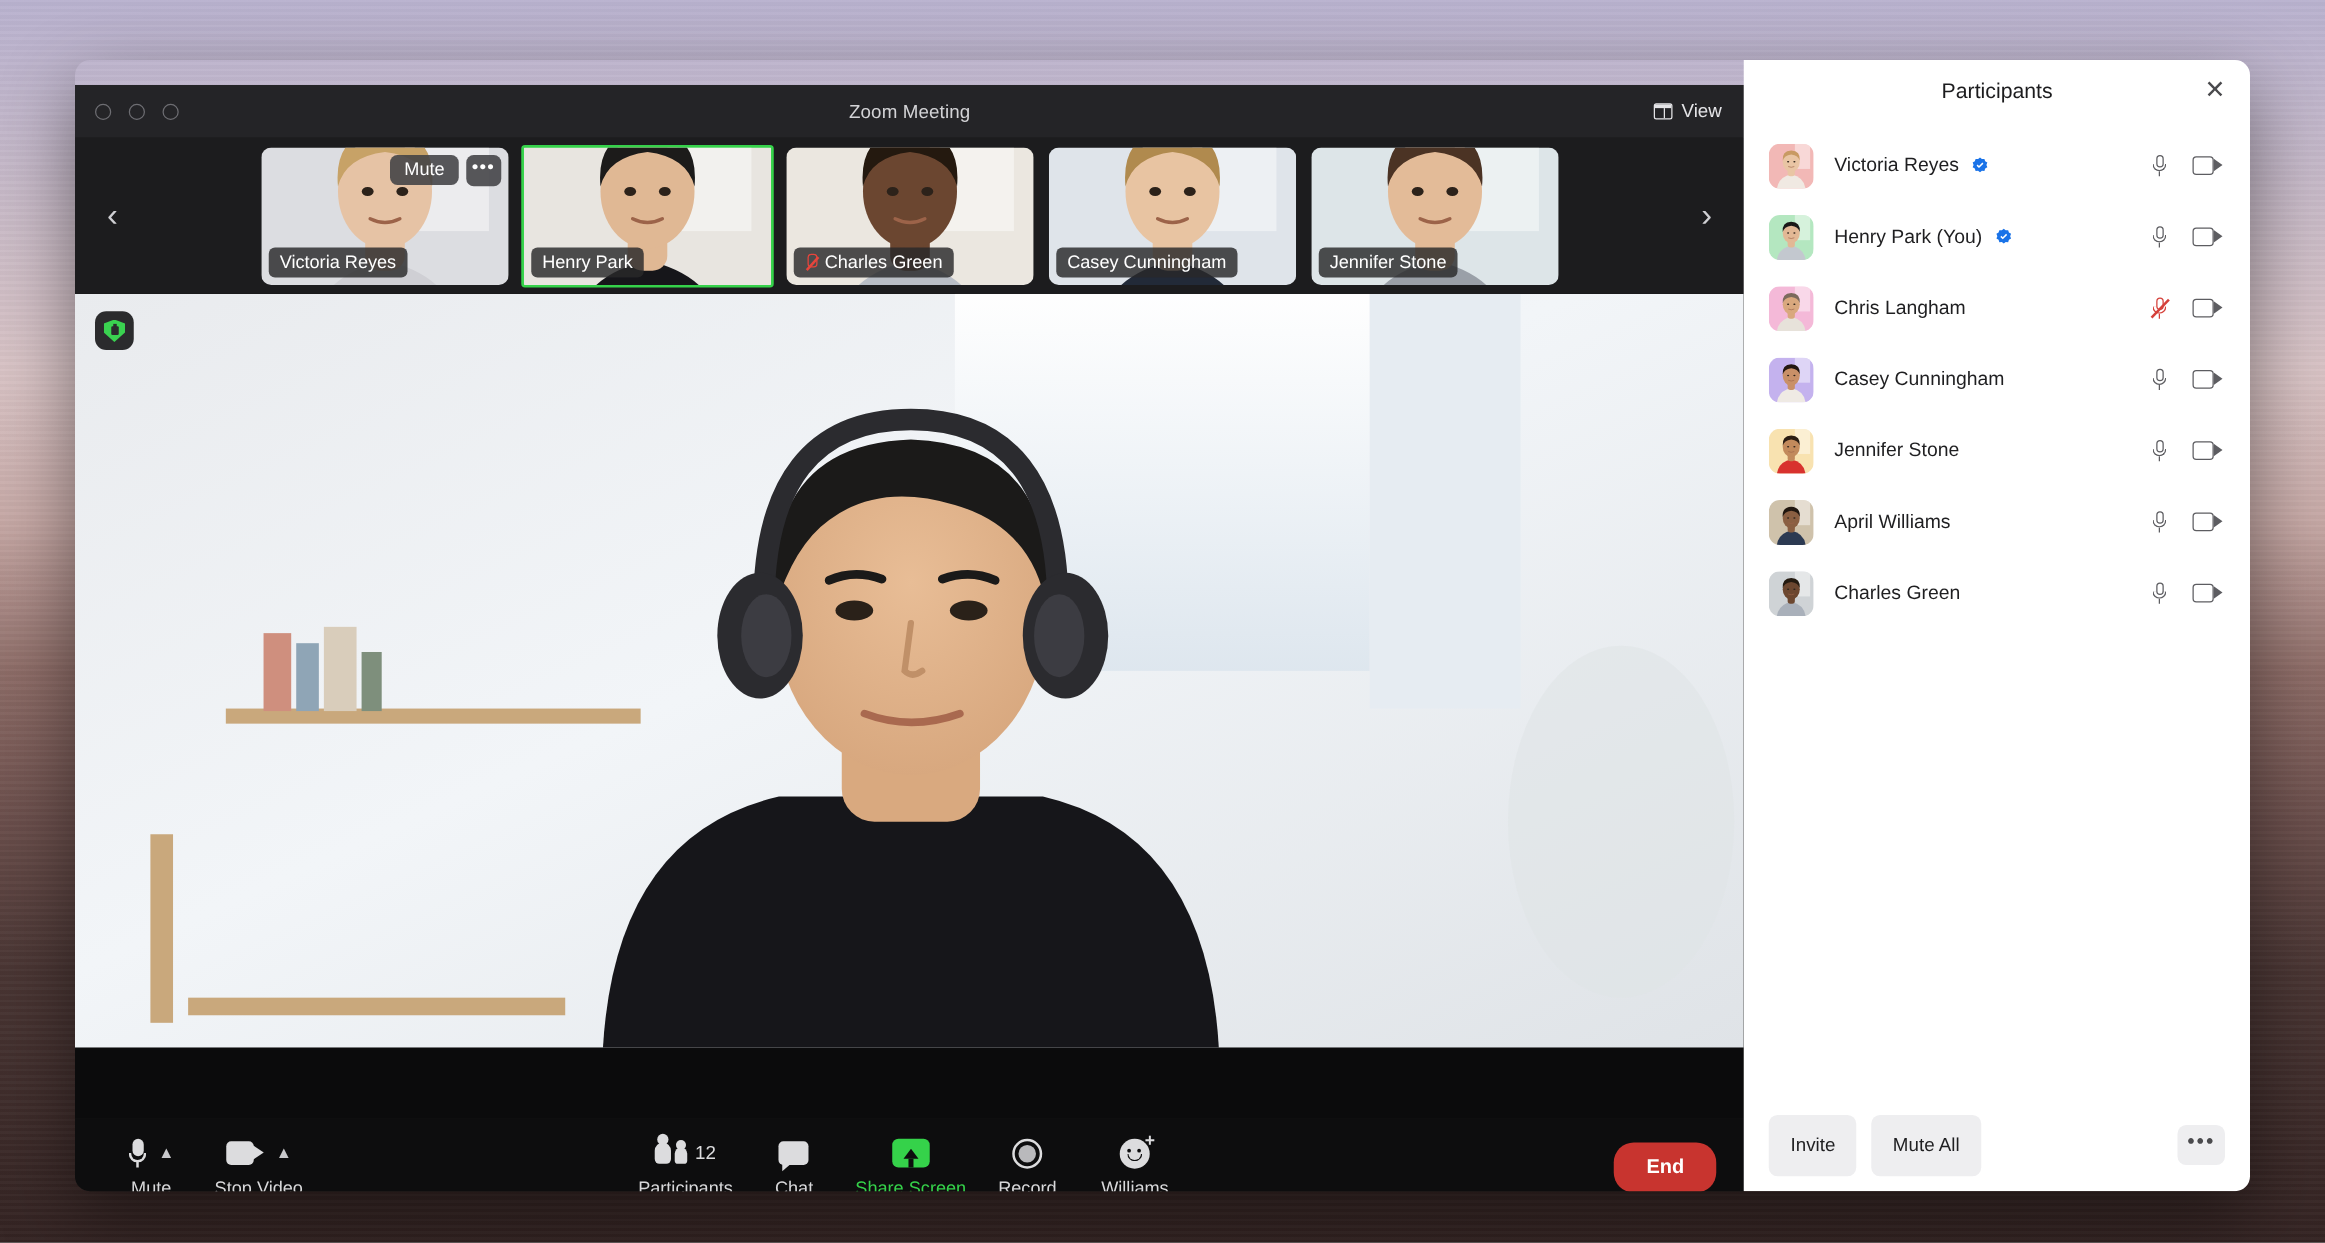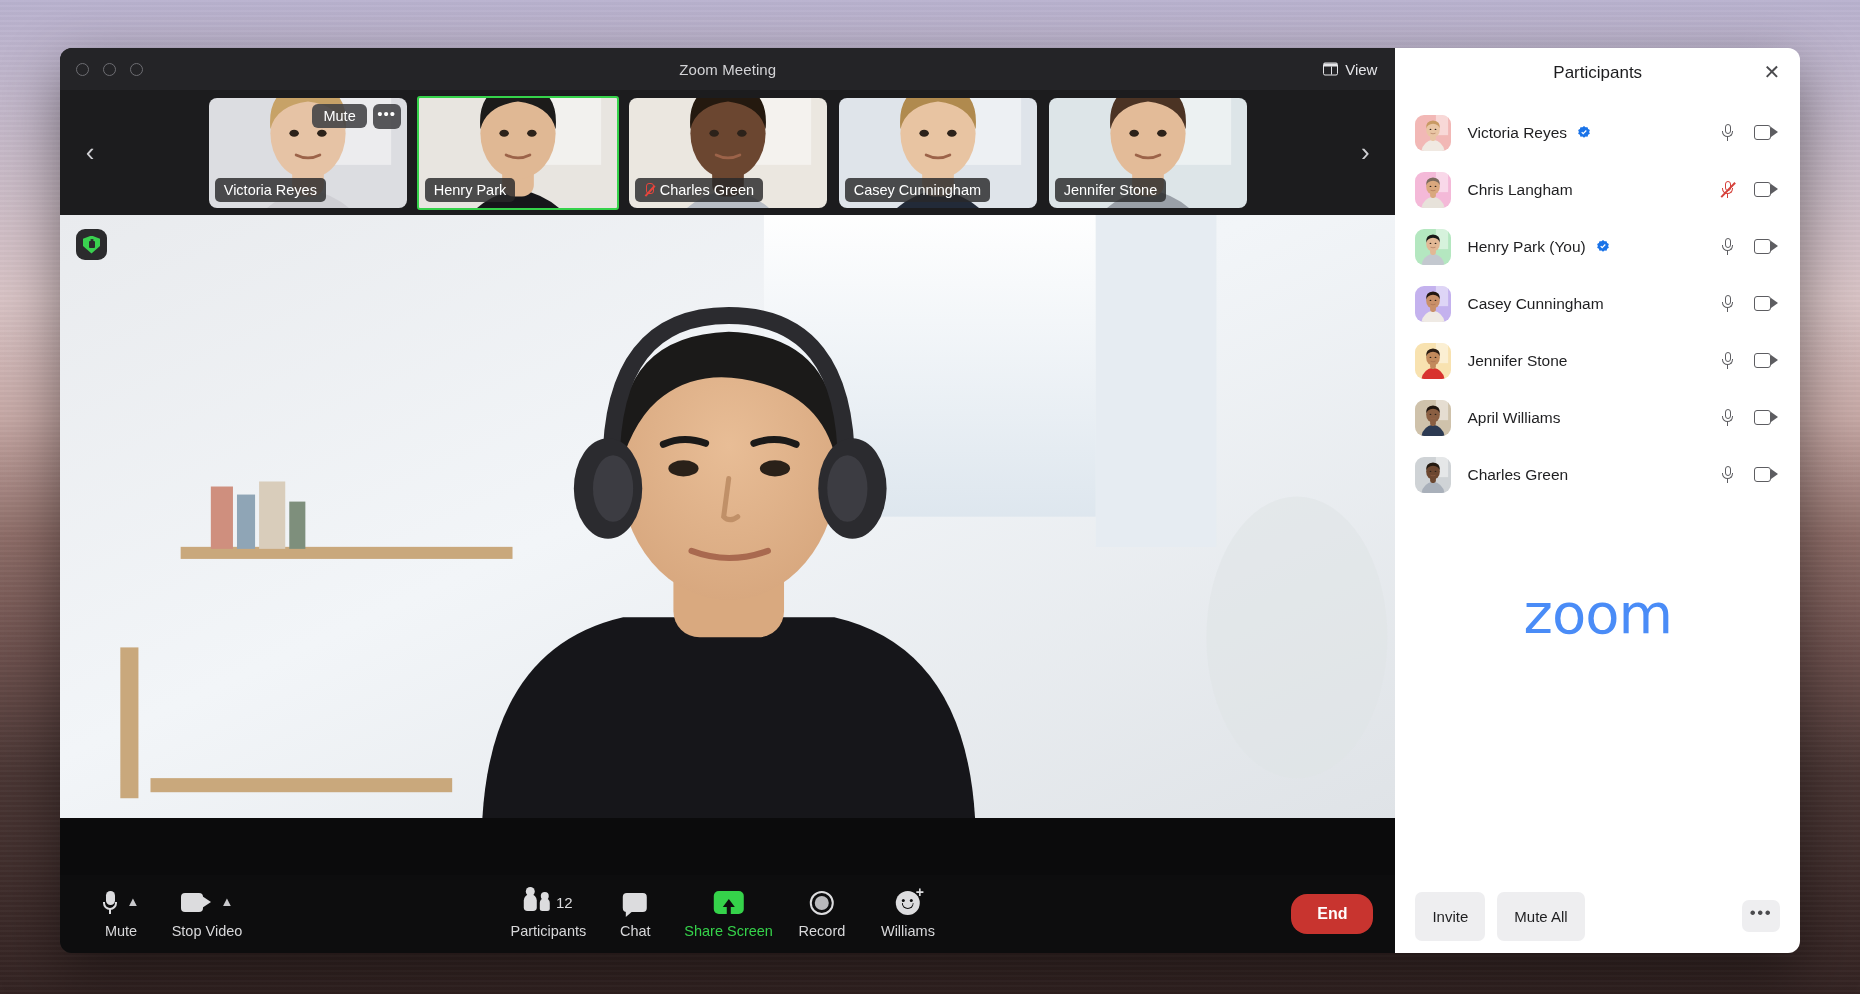--- a/index.html
+++ b/index.html
@@ -28,21 +28,21 @@
     width: 1740px; height: 905px;
     border-radius: 12px;
     overflow: hidden;
     display: flex;
     box-shadow: 0 22px 60px rgba(0,0,0,0.45);
   }
   .meeting-side {
     width: 1360px; height: 100%;
     background: #1c1c1e;
     position: relative;
-    display: flex; flex-direction: column;
+    display: flex; flex-direction: column; margin-top: 20px;
   }
 
   
   .titlebar {
     height: 42px; background: #242427;
     position: relative; flex: none;
     display: flex; align-items: center;
   }
   .traffic { display: flex; gap: 14px; margin-left: 16px; }
   .light {
@@ -598,50 +598,20 @@
             </span>
       <span class="p-cam">
               <span class="b"></span>
               <span class="l"></span>
             </span>
     </div>
         </div>
         <div class="prow">
     <div class="pav">
             <svg viewBox="0 0 100 100" preserveAspectRatio="xMidYMid slice" style="width:100%;height:100%;display:block">
-    <rect width="100" height="100" fill="#f4b9d8"></rect>
-    <rect x="58" y="0" width="34" height="56" fill="rgba(255,255,255,.45)"></rect>
-    <path d="M 18 100 Q 22 74 50 68 Q 78 74 82 100 Z" fill="#e7e2da"></path>
-    <rect x="42" y="54" width="16" height="18" rx="6" fill="#d9a87e"></rect>
-    <ellipse cx="50" cy="40" rx="19" ry="23" fill="#d9a87e"></ellipse>
-    <path d="M 31 38 Q 29 16 50 15 Q 71 16 69 38 Q 66 26 50 24 Q 34 26 31 38 Z" fill="#7b6a5c"></path>
-    <ellipse cx="43" cy="40" rx="2.4" ry="1.8" fill="#2c221a"></ellipse>
-    <ellipse cx="57" cy="40" rx="2.4" ry="1.8" fill="#2c221a"></ellipse>
-    <path d="M 44 51 Q 50 54 56 51" stroke="#9c6349" stroke-width="1.4" fill="none" stroke-linecap="round"></path>
-  </svg>
-          </div>
-    <div class="pname">
-      <span>Chris Langham</span>
-
-    </div>
-    <div class="prow-icons">
-      <span class="p-mic muted">
-              <span class="c"></span>
-              <span class="a"></span>
-              <span class="s"></span>
-            </span>
-      <span class="p-cam">
-              <span class="b"></span>
-              <span class="l"></span>
-            </span>
-    </div>
-        </div>
-        <div class="prow">
-    <div class="pav">
-            <svg viewBox="0 0 100 100" preserveAspectRatio="xMidYMid slice" style="width:100%;height:100%;display:block">
     <rect width="100" height="100" fill="#b4e7c0"></rect>
     <rect x="58" y="0" width="34" height="56" fill="rgba(255,255,255,.45)"></rect>
     <path d="M 18 100 Q 22 74 50 68 Q 78 74 82 100 Z" fill="#c3c8cf"></path>
     <rect x="42" y="54" width="16" height="18" rx="6" fill="#e2b895"></rect>
     <ellipse cx="50" cy="40" rx="19" ry="23" fill="#e2b895"></ellipse>
     <path d="M 31 38 Q 29 16 50 15 Q 71 16 69 38 Q 66 26 50 24 Q 34 26 31 38 Z" fill="#1a1918"></path>
     <ellipse cx="43" cy="40" rx="2.4" ry="1.8" fill="#2c221a"></ellipse>
     <ellipse cx="57" cy="40" rx="2.4" ry="1.8" fill="#2c221a"></ellipse>
     <path d="M 44 51 Q 50 54 56 51" stroke="#9c6349" stroke-width="1.4" fill="none" stroke-linecap="round"></path>
   </svg>
@@ -661,20 +631,50 @@
             </span>
       <span class="p-cam">
               <span class="b"></span>
               <span class="l"></span>
             </span>
     </div>
         </div>
         <div class="prow">
     <div class="pav">
             <svg viewBox="0 0 100 100" preserveAspectRatio="xMidYMid slice" style="width:100%;height:100%;display:block">
+    <rect width="100" height="100" fill="#f4b9d8"></rect>
+    <rect x="58" y="0" width="34" height="56" fill="rgba(255,255,255,.45)"></rect>
+    <path d="M 18 100 Q 22 74 50 68 Q 78 74 82 100 Z" fill="#e7e2da"></path>
+    <rect x="42" y="54" width="16" height="18" rx="6" fill="#d9a87e"></rect>
+    <ellipse cx="50" cy="40" rx="19" ry="23" fill="#d9a87e"></ellipse>
+    <path d="M 31 38 Q 29 16 50 15 Q 71 16 69 38 Q 66 26 50 24 Q 34 26 31 38 Z" fill="#7b6a5c"></path>
+    <ellipse cx="43" cy="40" rx="2.4" ry="1.8" fill="#2c221a"></ellipse>
+    <ellipse cx="57" cy="40" rx="2.4" ry="1.8" fill="#2c221a"></ellipse>
+    <path d="M 44 51 Q 50 54 56 51" stroke="#9c6349" stroke-width="1.4" fill="none" stroke-linecap="round"></path>
+  </svg>
+          </div>
+    <div class="pname">
+      <span>Chris Langham</span>
+
+    </div>
+    <div class="prow-icons">
+      <span class="p-mic muted">
+              <span class="c"></span>
+              <span class="a"></span>
+              <span class="s"></span>
+            </span>
+      <span class="p-cam">
+              <span class="b"></span>
+              <span class="l"></span>
+            </span>
+    </div>
+        </div>
+        <div class="prow">
+    <div class="pav">
+            <svg viewBox="0 0 100 100" preserveAspectRatio="xMidYMid slice" style="width:100%;height:100%;display:block">
     <rect width="100" height="100" fill="#c4b2ee"></rect>
     <rect x="58" y="0" width="34" height="56" fill="rgba(255,255,255,.45)"></rect>
     <path d="M 18 100 Q 22 74 50 68 Q 78 74 82 100 Z" fill="#efeae4"></path>
     <rect x="42" y="54" width="16" height="18" rx="6" fill="#c99068"></rect>
     <ellipse cx="50" cy="40" rx="19" ry="23" fill="#c99068"></ellipse>
     <path d="M 31 38 Q 29 16 50 15 Q 71 16 69 38 Q 66 26 50 24 Q 34 26 31 38 Z" fill="#231710"></path>
     <ellipse cx="43" cy="40" rx="2.4" ry="1.8" fill="#2c221a"></ellipse>
     <ellipse cx="57" cy="40" rx="2.4" ry="1.8" fill="#2c221a"></ellipse>
     <path d="M 44 51 Q 50 54 56 51" stroke="#9c6349" stroke-width="1.4" fill="none" stroke-linecap="round"></path>
   </svg>
@@ -780,21 +780,20 @@
               <span class="s"></span>
             </span>
       <span class="p-cam">
               <span class="b"></span>
               <span class="l"></span>
             </span>
     </div>
         </div>
       </div>
 
-    <div class="zoom-logo">zoom</div>
 
     <div class="panel-foot">
       <div class="foot-btn">Invite</div>
       <div class="foot-btn">Mute All</div>
       <div class="foot-more">•••</div>
     </div>
   </div>
 </div>
 
 </body></html>

